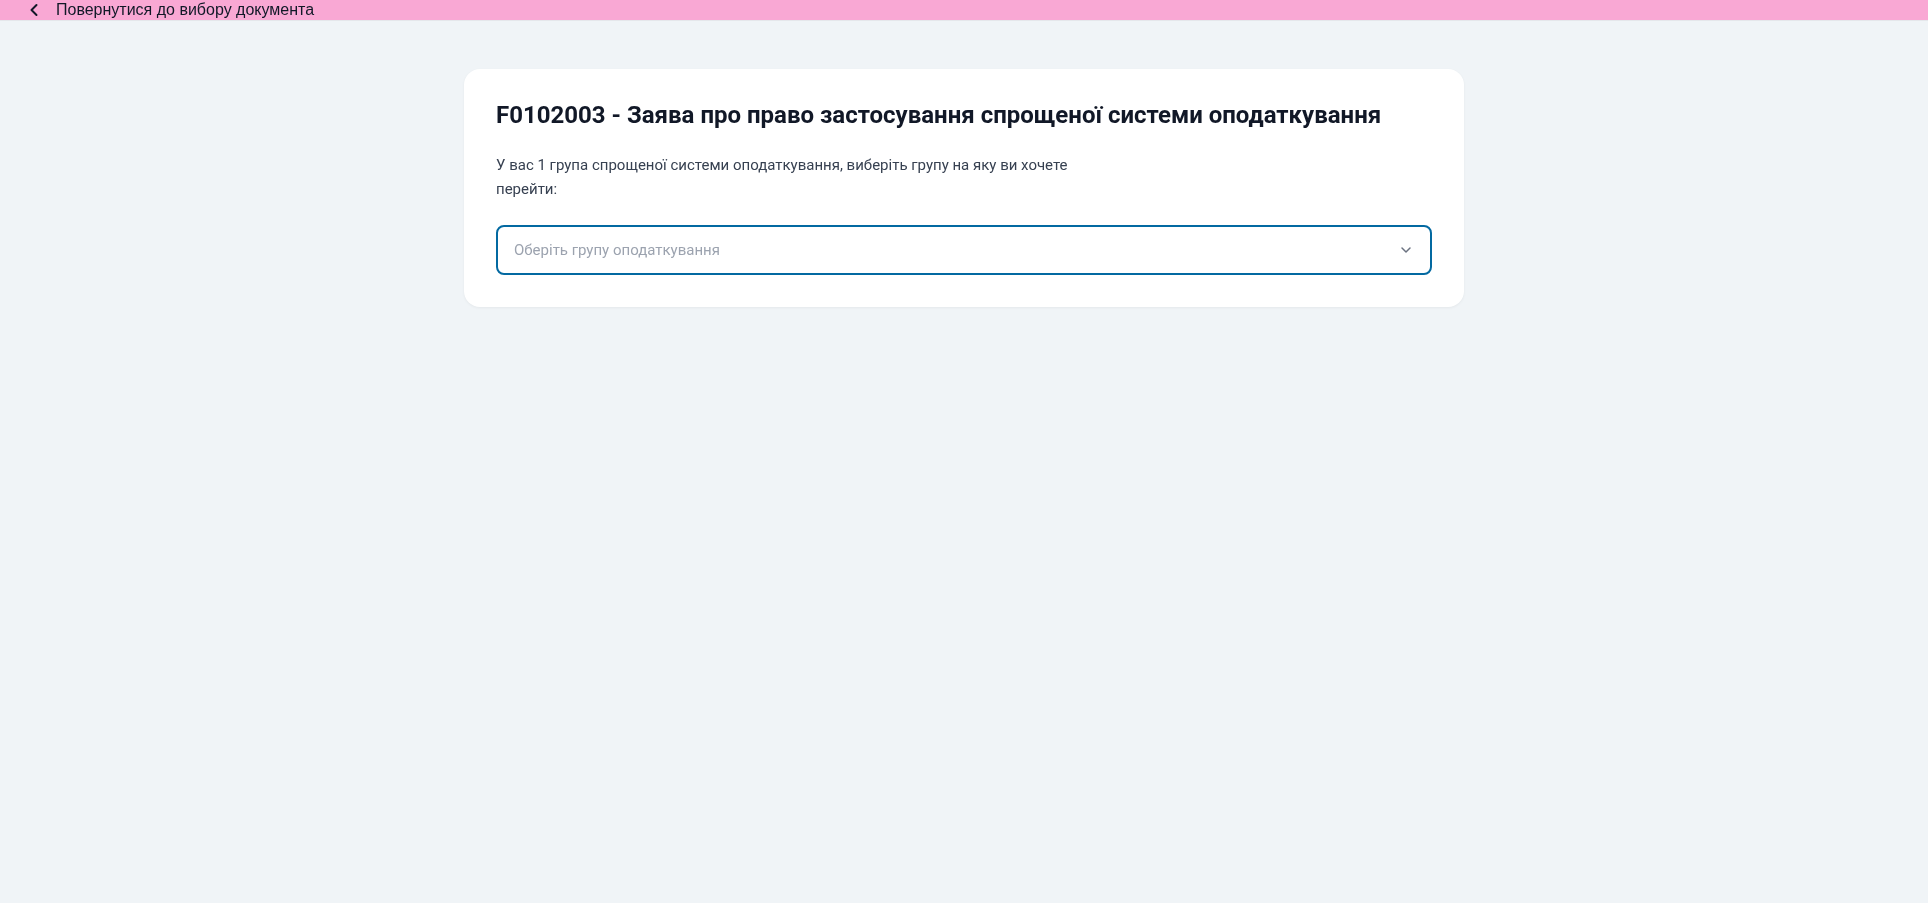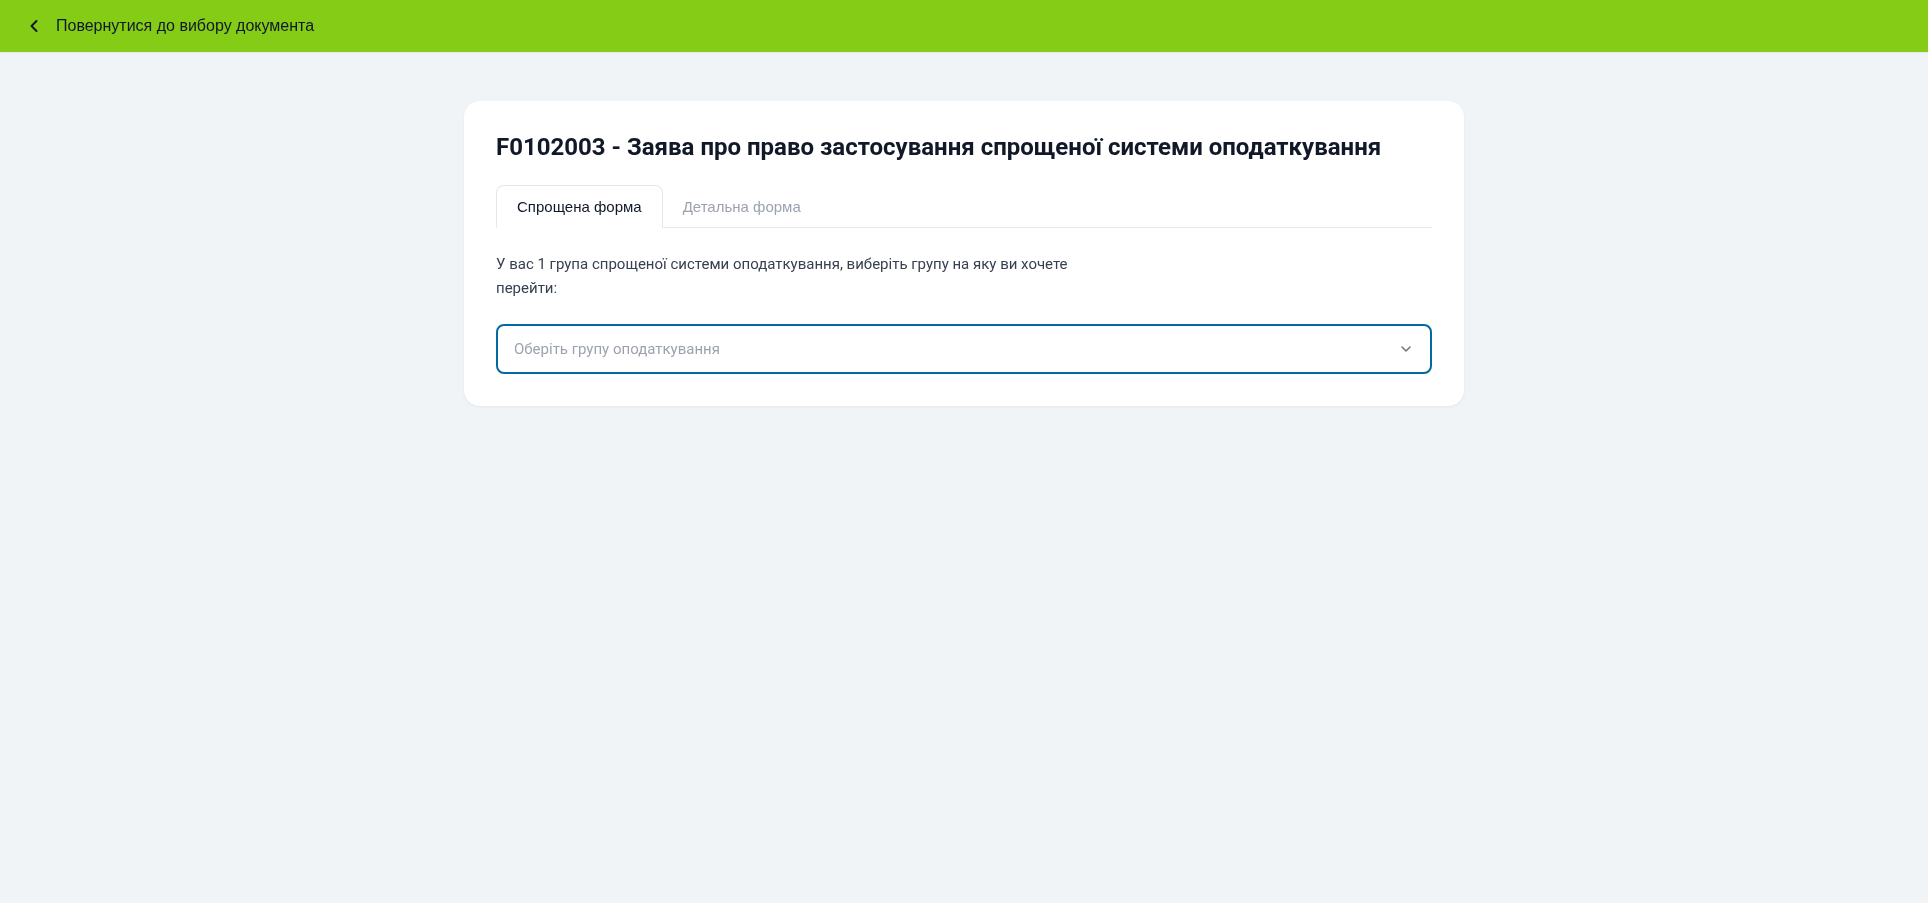--- a/index.html
+++ b/index.html
@@ -8,22 +8,22 @@
       box-sizing: border-box;
     }
 
     body {
       font-family: -apple-system, BlinkMacSystemFont, 'Segoe UI', Roboto, Arial, sans-serif;
       background: #f0f4f7;
       min-height: 100vh;
     }
 
     .header {
-      background: #84cc16;
-      padding: 16px 24px;
+      background: #f9a8d4;
+      padding: 0 24px;
       display: flex;
       justify-content: space-between;
       align-items: center;
       border-bottom: 1px solid #e5e7eb;
     }
 
     .back-button {
       display: flex;
       align-items: center;
       gap: 12px;
@@ -155,24 +155,20 @@
       </svg>
     </span>
     <span>Повернутися до вибору документа</span>
   </button>
 </header>
 
 <main class="main-content">
   <div class="card">
     <h1 class="card-title">F0102003 - Заява про право застосування спрощеної системи оподаткування</h1>
 
-    <div class="tabs">
-      <button class="tab active">Спрощена форма</button>
-      <button class="tab">Детальна форма</button>
-    </div>
 
     <p class="description">У вас 1 група спрощеної системи оподаткування, виберіть групу на яку ви хочете перейти:</p>
 
     <div class="select-wrapper">
       <div class="select">
         <span class="select-placeholder">Оберіть групу оподаткування</span>
         <span class="chevron-down">
           <svg width="16" height="16" viewBox="0 0 16 16" fill="none">
             <path d="M4 6L8 10L12 6" stroke="#6b7280" stroke-width="1.5" stroke-linecap="round" stroke-linejoin="round"></path>
           </svg>

